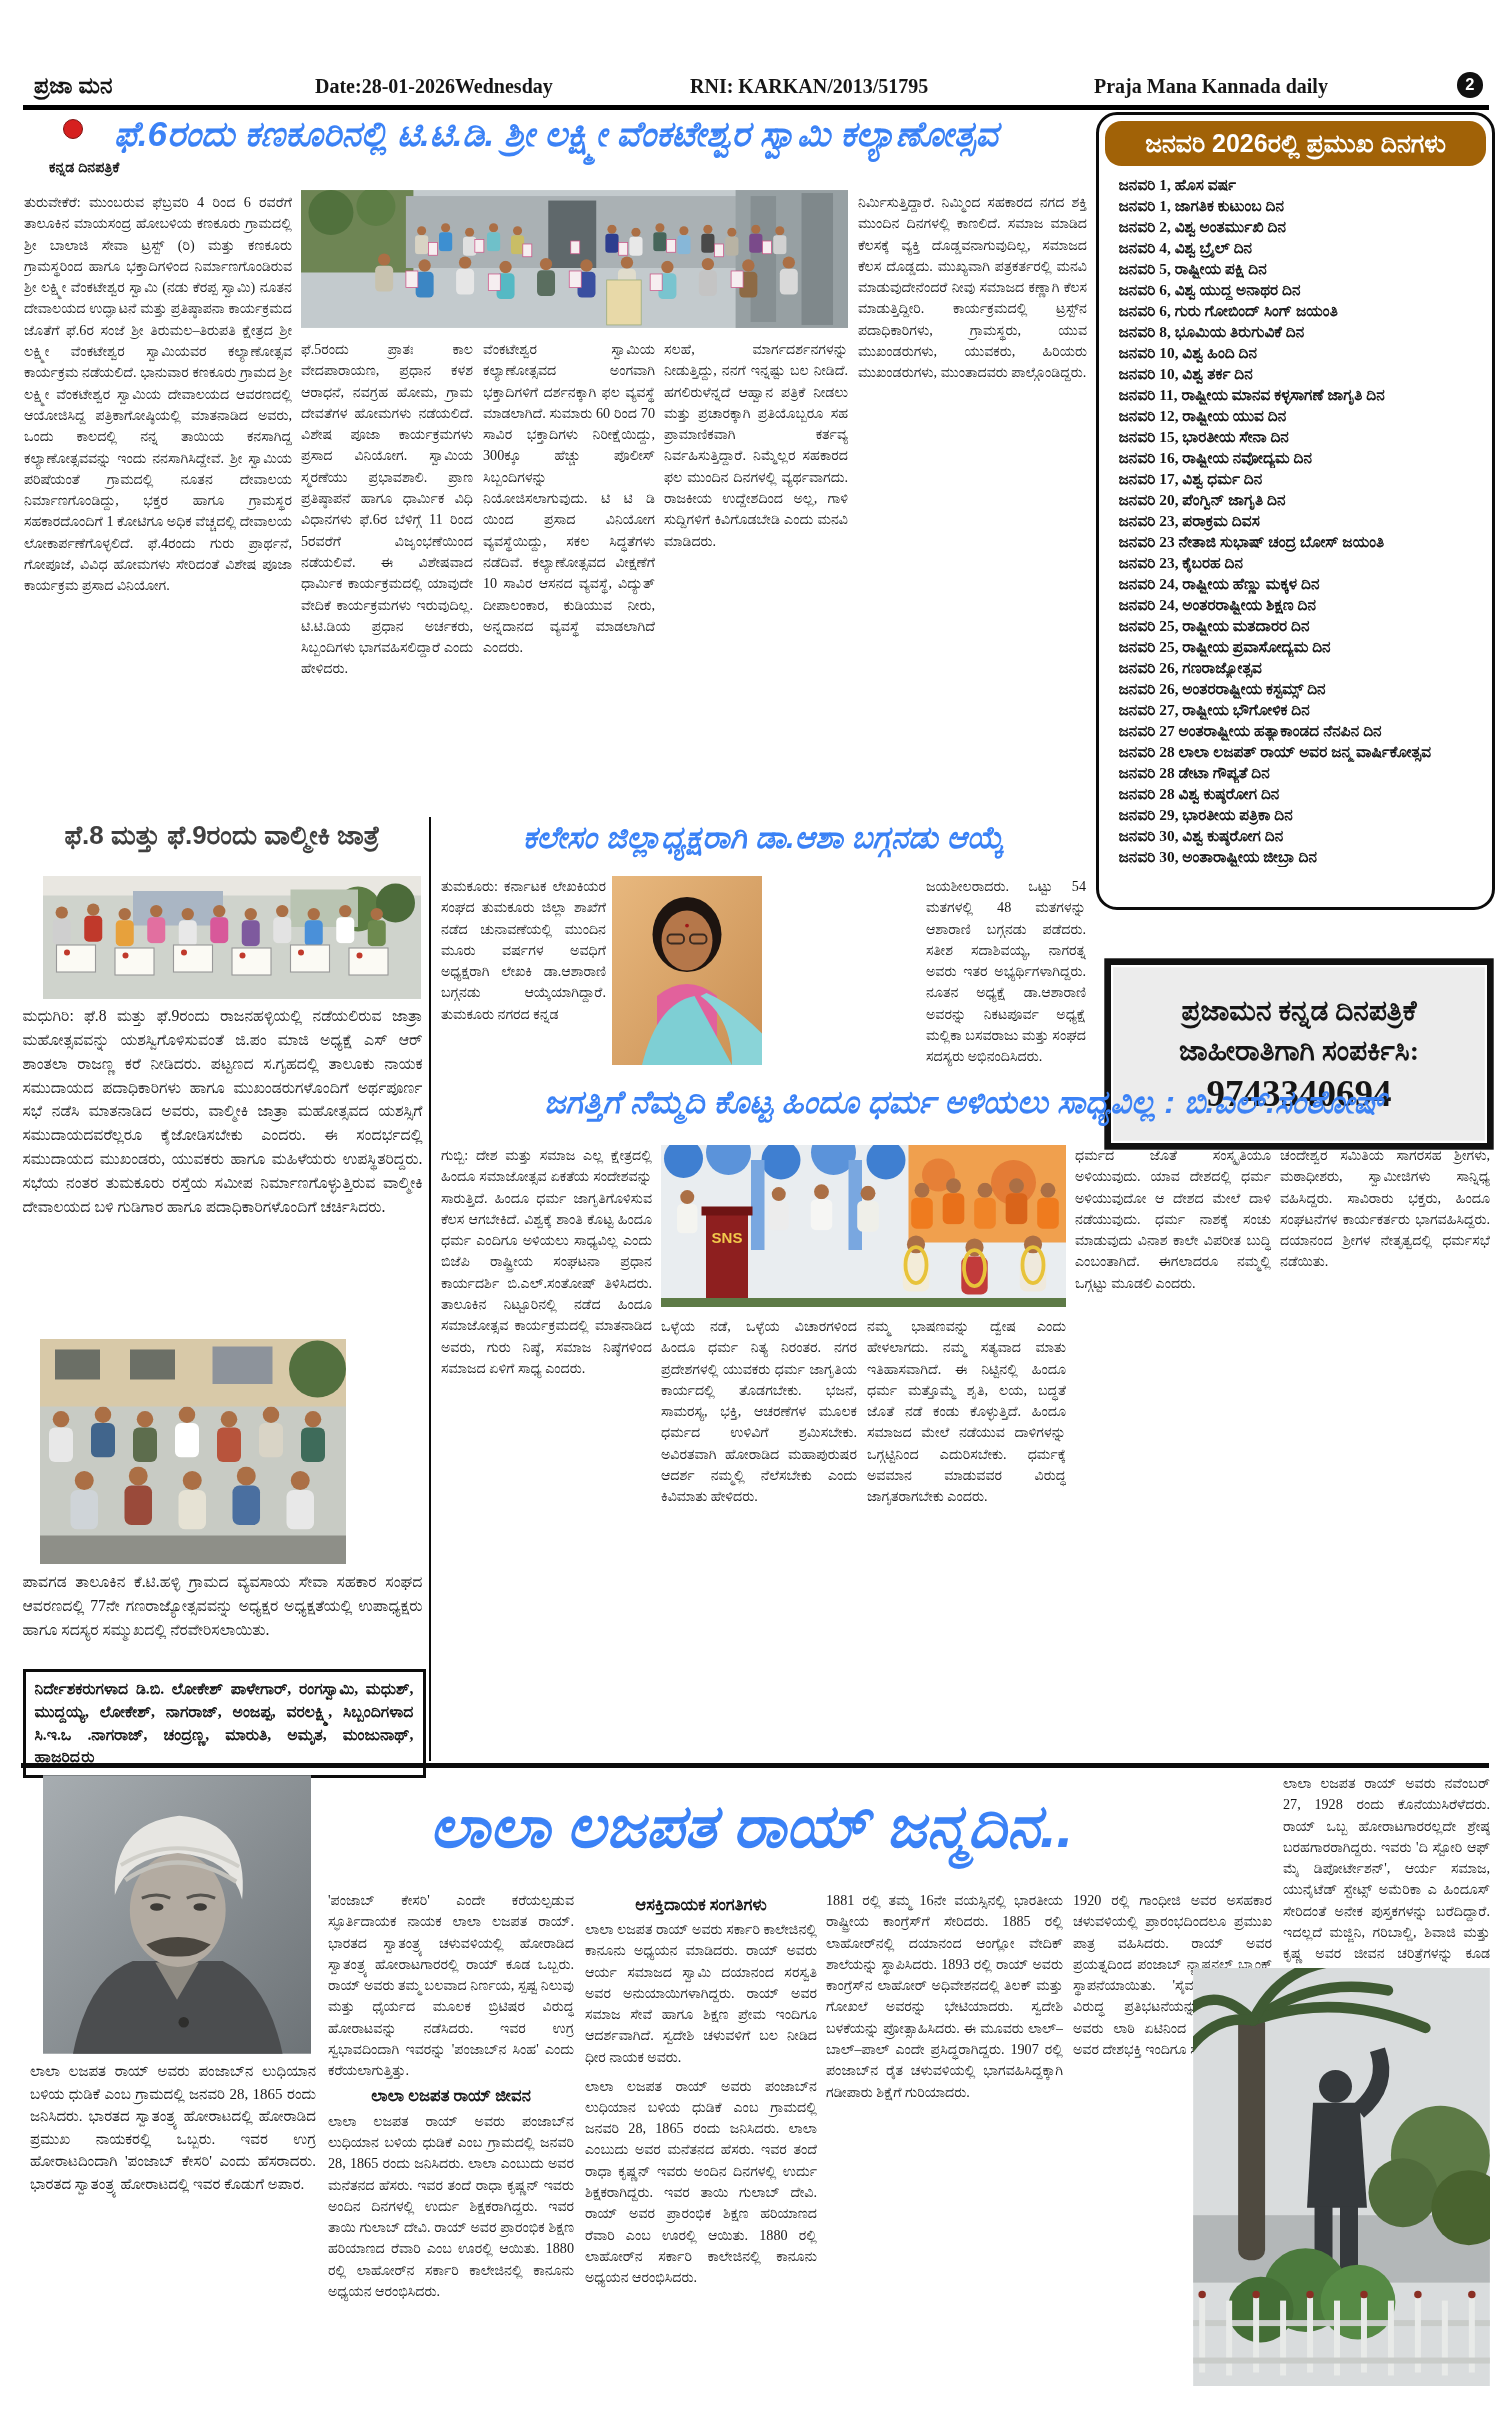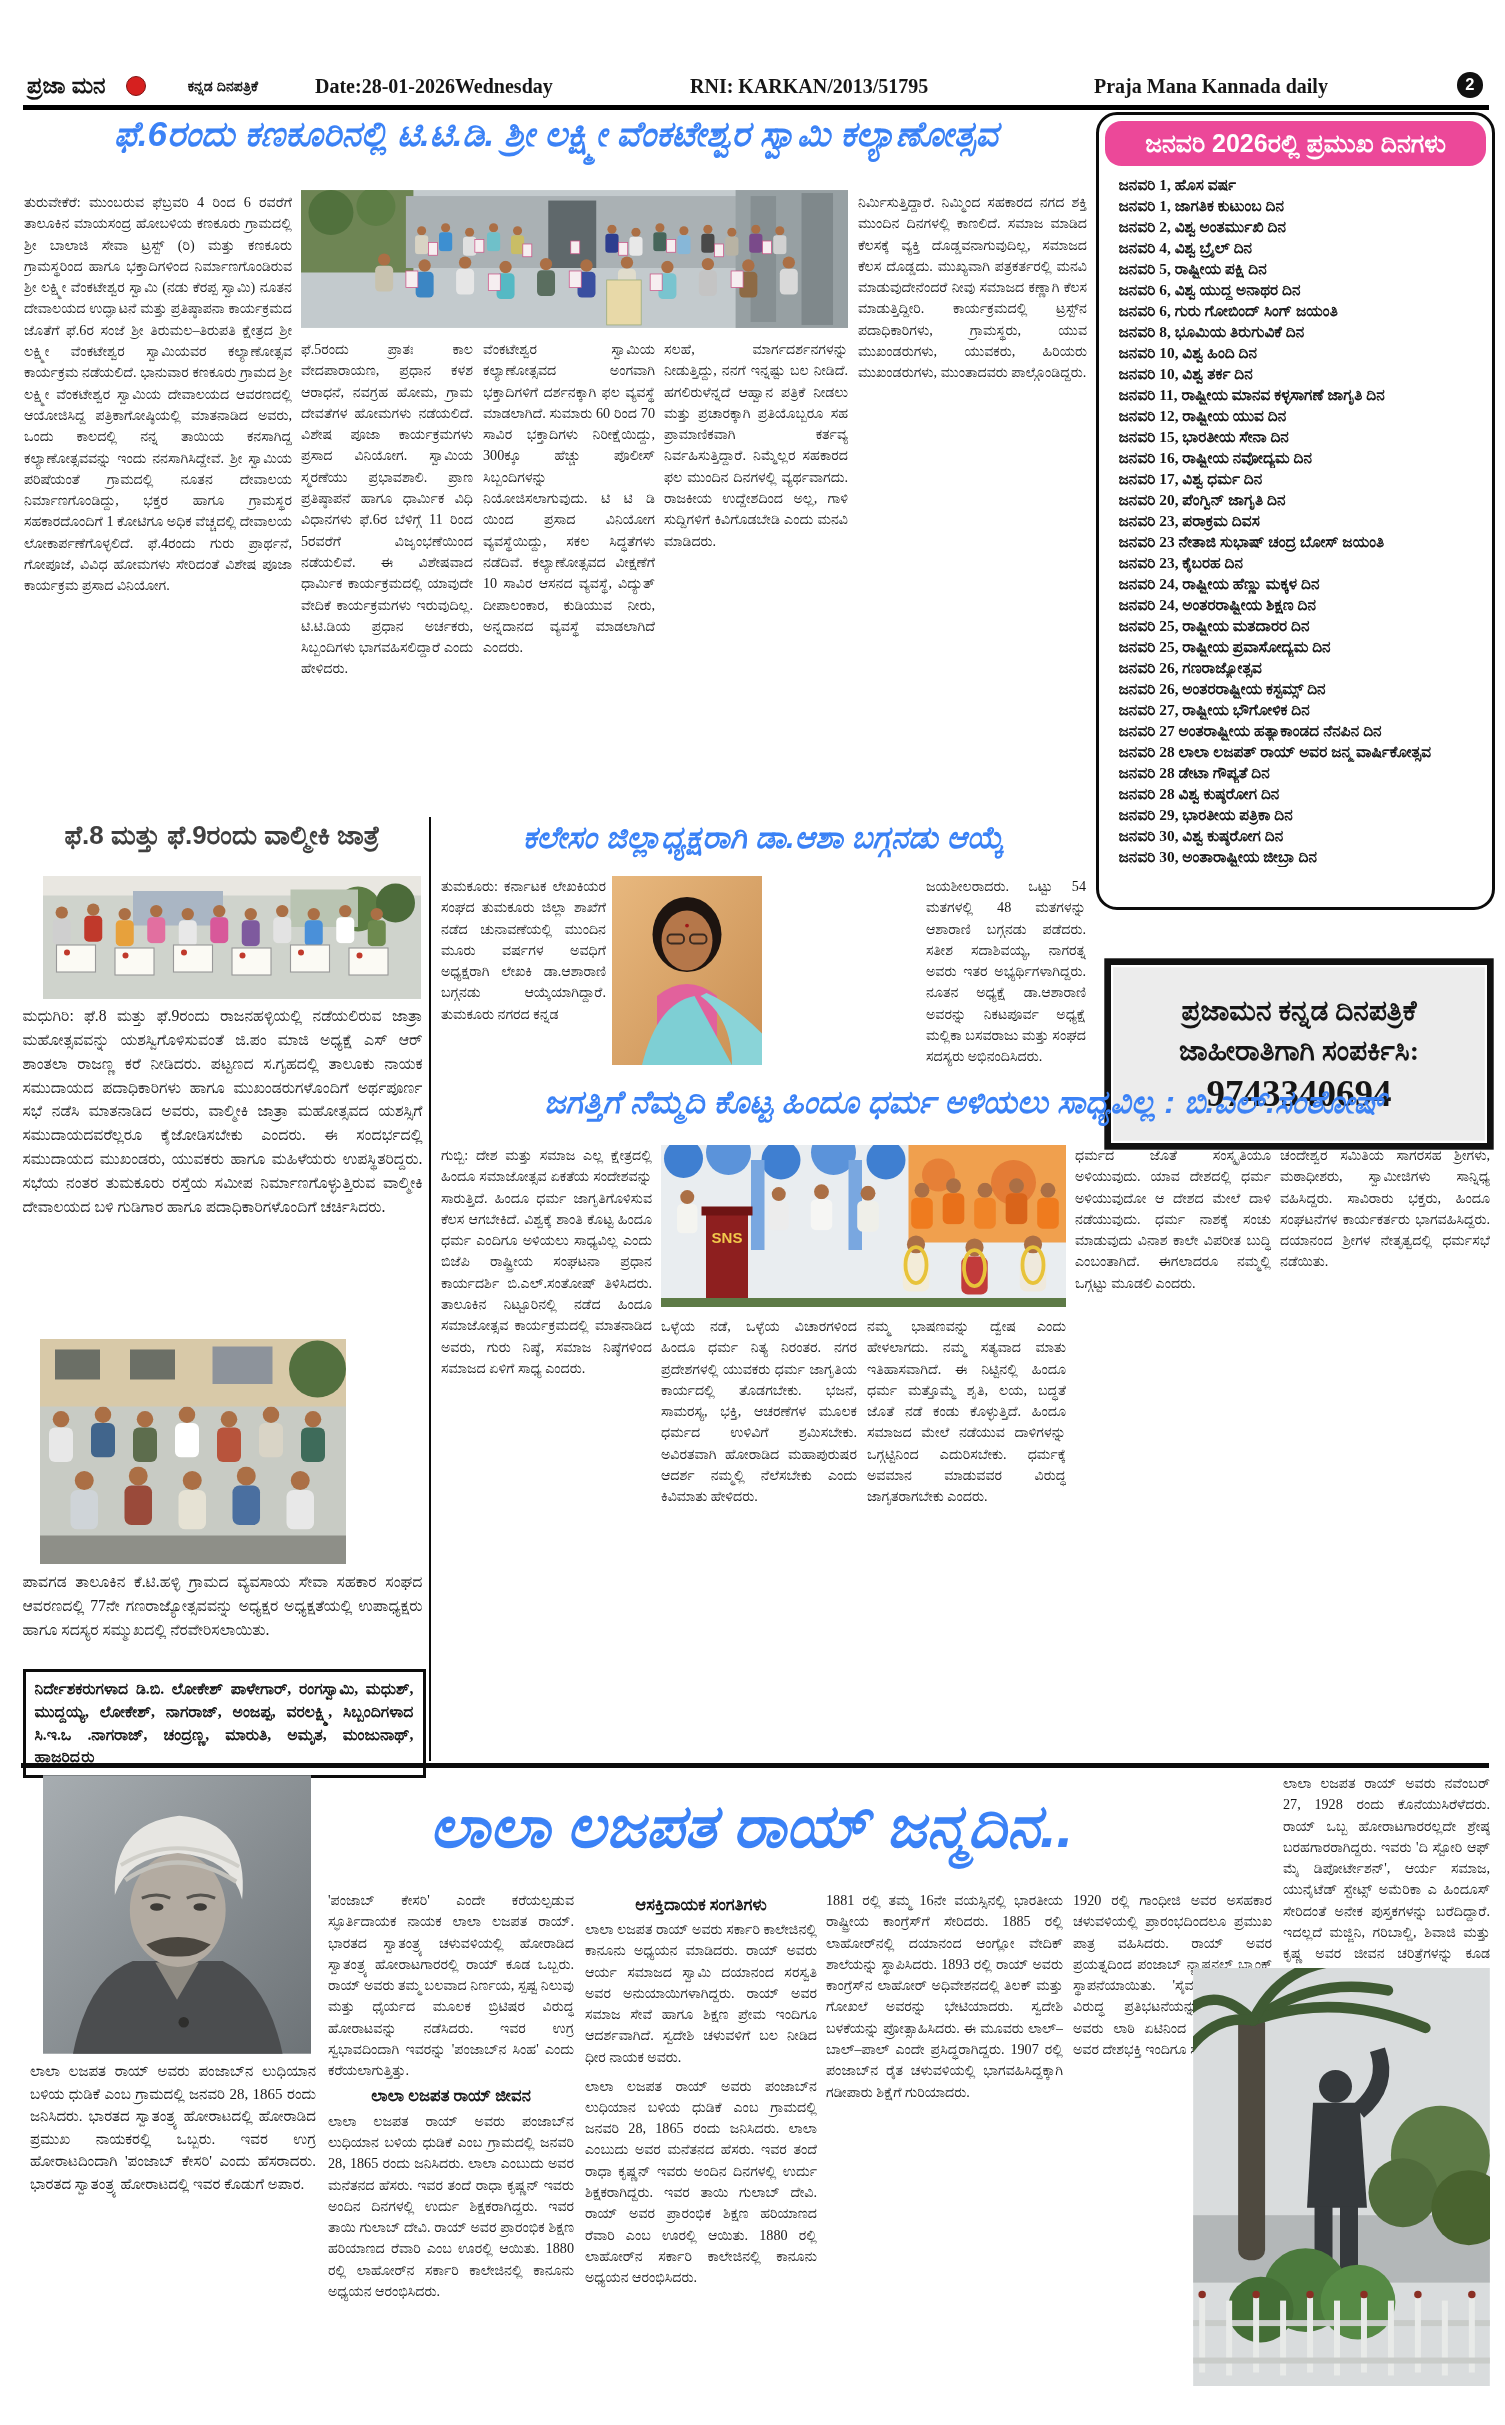--- a/index.html
+++ b/index.html
@@ -1,38 +1,38 @@
 <!DOCTYPE html>
 <html style="font-size:12px"><head>
 <meta charset="utf-8">
 <style>
   html,body{margin:0;padding:0;background:#888;}
   #page{position:relative;width:1505px;height:2426px;background:#ffffff;overflow:hidden;
         font-family:"Liberation Serif",serif;color:#161616;}
   .abs{position:absolute;}
   
-  .hdr-logo{font-family:"Liberation Sans",sans-serif;font-weight:bold;font-size:22.5px;display:flex;align-items:center;gap:20px;}
+  .hdr-logo{font-family:"Liberation Sans",sans-serif;font-weight:bold;font-size:22.5px;display:flex;align-items:center;gap:20px;flex-direction:column;}
   .logo-dot{width:18px;height:18px;border-radius:50%;background:#d6201f;display:inline-block;border:1.5px solid #7e1414;}
   .hdr-sub{font-size:14.2px;font-weight:bold;margin-left:22px;}
   .hdr-item{font-family:"Liberation Serif",serif;font-weight:bold;font-size:20px;white-space:nowrap;}
   .page-circle{width:25.5px;height:25.5px;border-radius:50%;background:#111;color:#fff;font-weight:bold;
                font-size:16.5px;display:flex;align-items:center;justify-content:center;font-family:"Liberation Sans",sans-serif;}
   .hdr-rule{background:#000;height:4.5px;}
   
   .hl{font-family:"Liberation Sans",sans-serif;font-weight:bold;line-height:1.12;}
   .hl-red{color:#3b82f6;font-style:italic;}
   .hl-black{color:#404040;}
   .center{text-align:center;}
   
   .bt{font-size:14.2px;line-height:1.5;text-align:justify;overflow:hidden;}
   .bt-lg{font-size:15.7px;line-height:1.52;text-align:justify;overflow:hidden;}
   .subhead{font-weight:bold;text-align:center;font-size:16.5px;margin:4.5px 0;}
   
   .side-box{border:3px solid #0c0c0c;border-radius:21px;background:#fff;}
-  .side-title{background:#ec4899;color:#fff;border-radius:16.5px;margin:6px;padding:7.5px 4.5px;
+  .side-title{background:#a16207;color:#fff;border-radius:16.5px;margin:6px;padding:7.5px 4.5px;
               font-family:"Liberation Sans",sans-serif;font-weight:bold;font-size:25px;text-align:center;}
   .side-list{list-style:none;margin:3px 0 0 0;padding:1.5px 10.5px 7.5px 19.5px;}
   .side-list li{font-size:15.4px;line-height:21px;font-weight:600;white-space:nowrap;overflow:hidden;}
   
   .ad-box{background:#ececec;border:3.7px solid #111;box-shadow:0 0 0 2.2px #fff inset,0 0 0 3.7px #111;
           display:flex;flex-direction:column;align-items:center;justify-content:center;gap:4.5px;padding:7.5px;}
   .ad-line{font-weight:bold;font-size:28px;text-align:center;line-height:1.25;}
   .ad-phone{font-weight:bold;font-size:37px;font-family:"Liberation Serif",serif;}
   
   .names-box{border:3.7px solid #0c0c0c;padding:6px 9px;font-weight:bold;font-size:15.7px;line-height:1.45;text-align:justify;}

